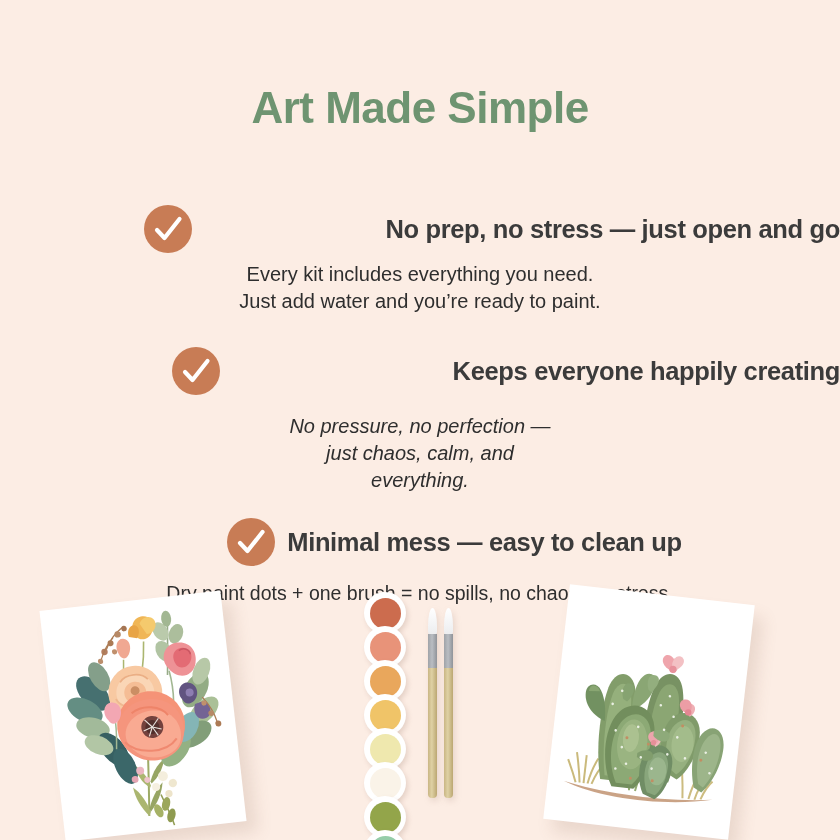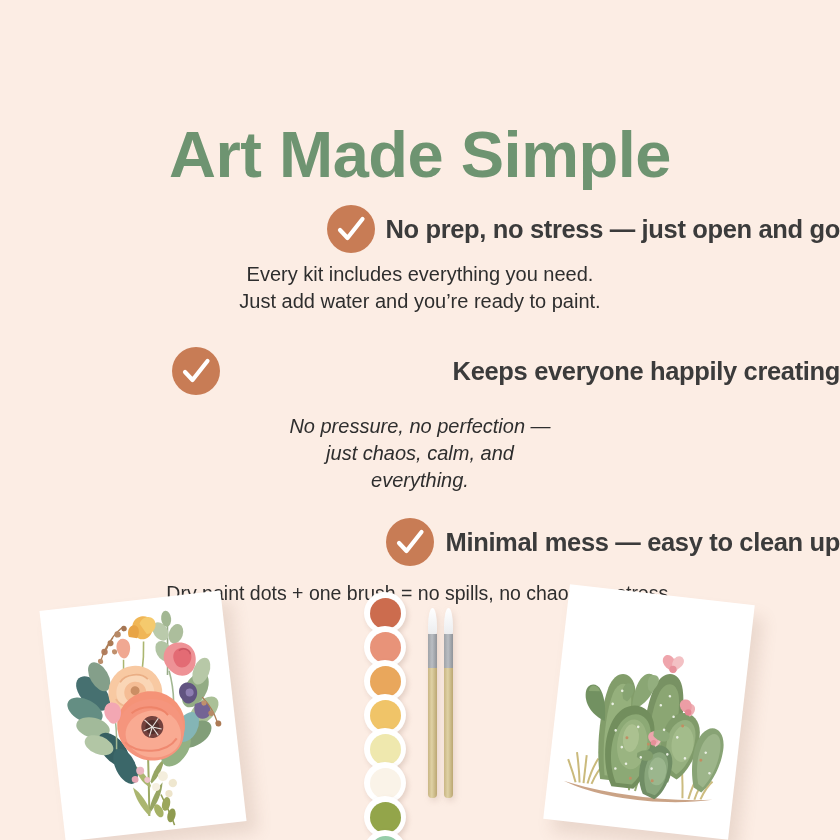--- a/index.html
+++ b/index.html
@@ -22,26 +22,25 @@
   }
 
   
   #title {
     position: absolute;
     top: 86px;
     left: 0;
     width: 840px;
     text-align: center;
     font-family: "Liberation Sans", sans-serif;
-    font-size: 65px;
+    font-size: 44px;
     font-weight: bold;
     letter-spacing: -0.5px;
     color: #6E9471;
     line-height: 1;
-    margin-top: 36px;
   }
 
   
   #benefits {
     position: absolute;
     top: 205px;
     left: 0;
     width: 840px;
   }
   .benefit { position: relative; }
@@ -75,30 +74,30 @@
     font-family: "Liberation Sans", sans-serif;
     font-size: 20px;
     color: #2E2E2E;
     text-align: center;
     line-height: 1.35;
     margin-top: 8px;
   }
   .body-text div { white-space: nowrap; }
 
   
-  #benefit-0 .head-row { justify-content: flex-end; padding-left: 144px; }
+  #benefit-0 .head-row { justify-content: space-between; padding-left: 144px; }
   #benefit-0 .body-text { }
 
   #benefit-1 { margin-top: 32px; }
   #benefit-1 .head-row { justify-content: space-between; padding-left: 172px; }
   #benefit-1 .check { margin-right: 0px; }
   #benefit-1 .body-text { margin-top: 18px; font-style: italic; }
 
   #benefit-2 { margin-top: 24px; }
-  #benefit-2 .head-row { justify-content: flex-end; padding-left: 69px; }
+  #benefit-2 .head-row { justify-content: center; padding-left: 69px; }
   #benefit-2 .check { margin-right: 12px; }
   #benefit-2 .body-text { margin-top: 14px; font-size: 19.5px; }
 
   
   #scene {
     position: absolute;
     left: 0;
     top: 570px;
     width: 840px;
     height: 270px;

